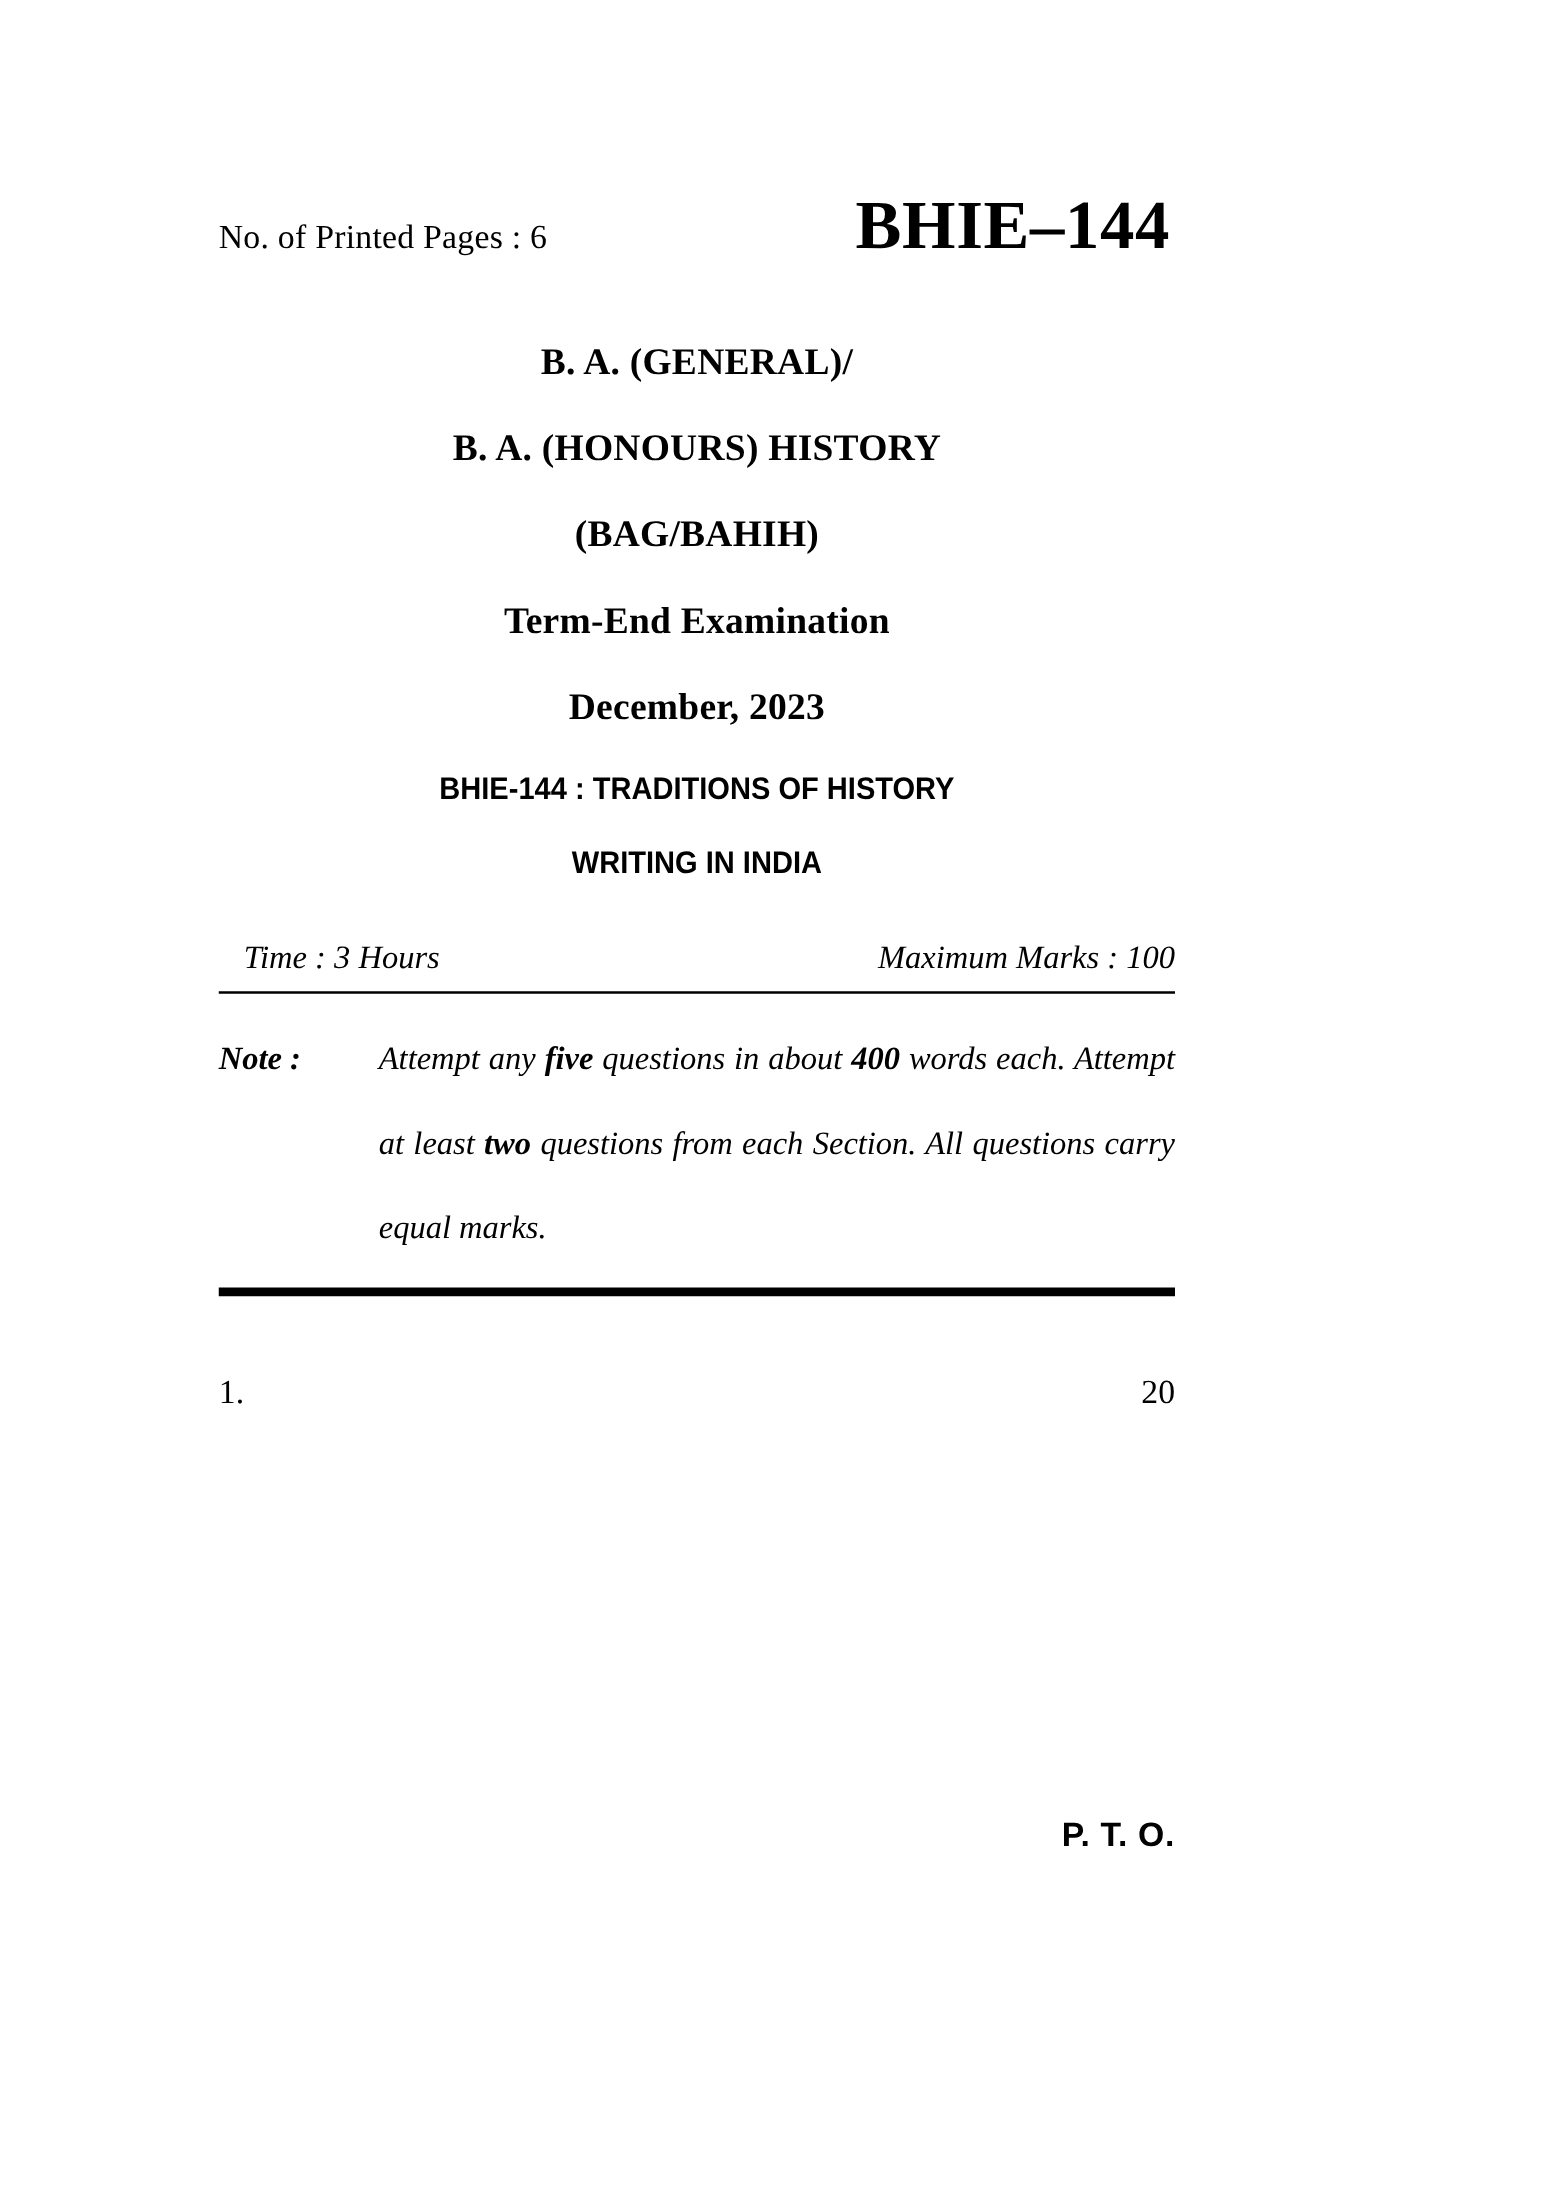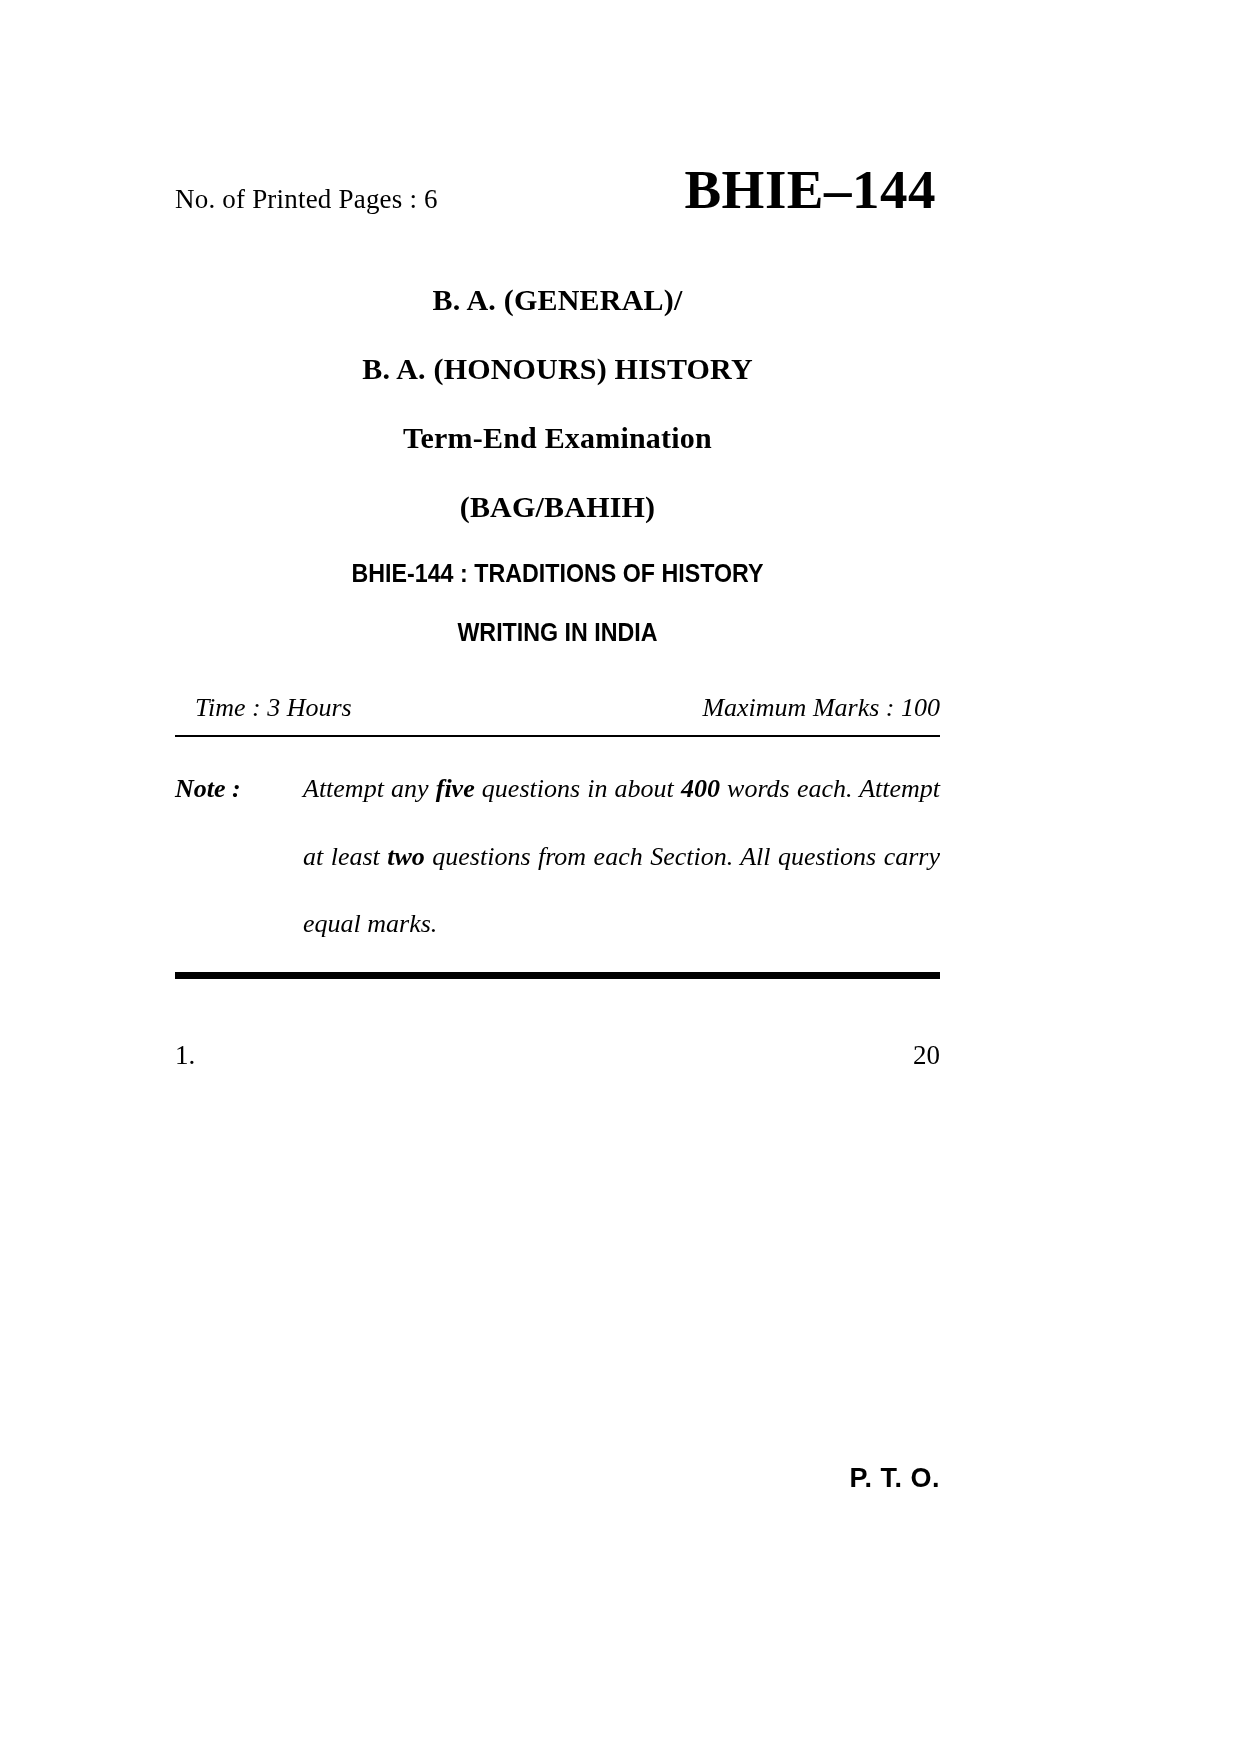--- a/index.html
+++ b/index.html
@@ -14,21 +14,21 @@
     background: #ffffff;
     margin: 0 auto;
     box-sizing: border-box;
     font-family: "Liberation Serif", "DejaVu Serif", serif;
     color: #000000;
     overflow: hidden;
   }
   .content {
     position: absolute;
     left: 175px;
-    top: 158px;
+    top: 148px;
     width: 765px;
   }
 
   
   .header-row {
     display: flex;
     align-items: baseline;
     justify-content: space-between;
     width: 100%;
   }
@@ -172,22 +172,23 @@
   <div class="content">
 
     <div class="header-row">
       <div class="printed-pages">No. of Printed Pages : 6</div>
       <div class="paper-code">BHIE–144</div>
     </div>
 
     <div class="title-block">
       <div class="title-line">B. A. (GENERAL)/</div>
       <div class="title-line">B. A. (HONOURS) HISTORY</div>
+      <div class="title-line">(BAG/BAHIH)</div>
       <div class="title-line">Term-End Examination</div>
-      <div class="title-line">(BAG/BAHIH)</div>
+      <div class="title-line smallgap">December, 2023</div>
 
       <div class="subject-line">BHIE-144 : TRADITIONS OF HISTORY</div>
       <div class="subject-line">WRITING IN INDIA</div>
     </div>
 
     <div class="meta-row">
       <span>Time : 3 Hours</span>
       <span>Maximum Marks : 100</span>
     </div>
 

